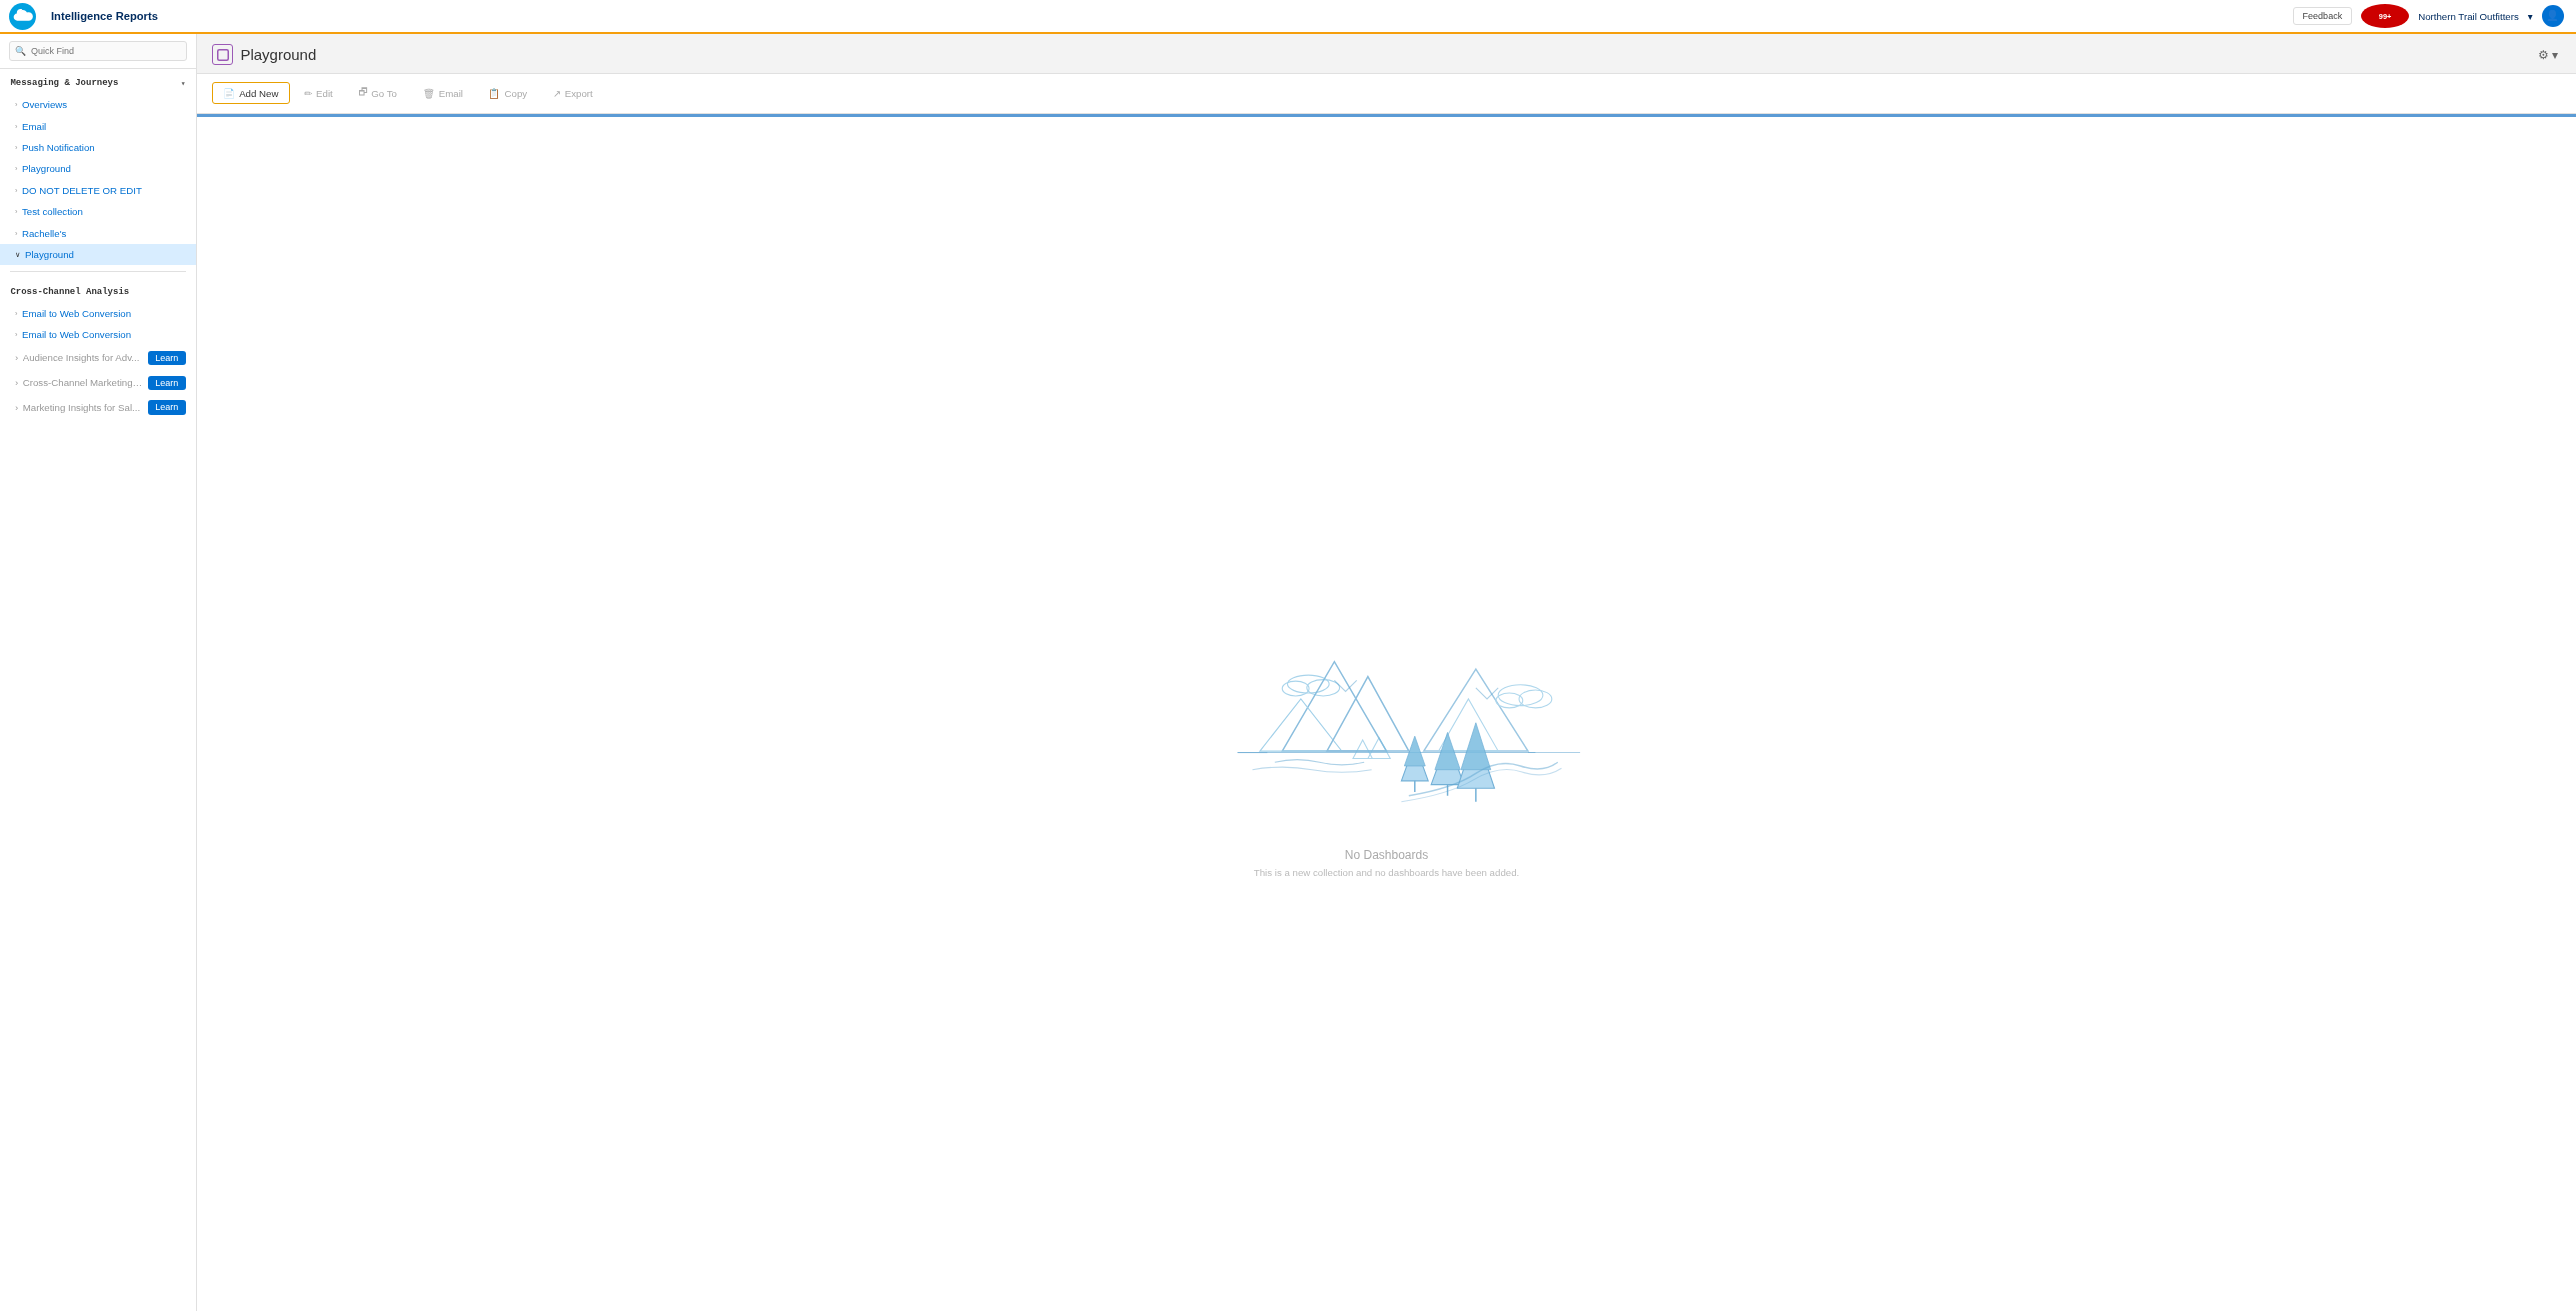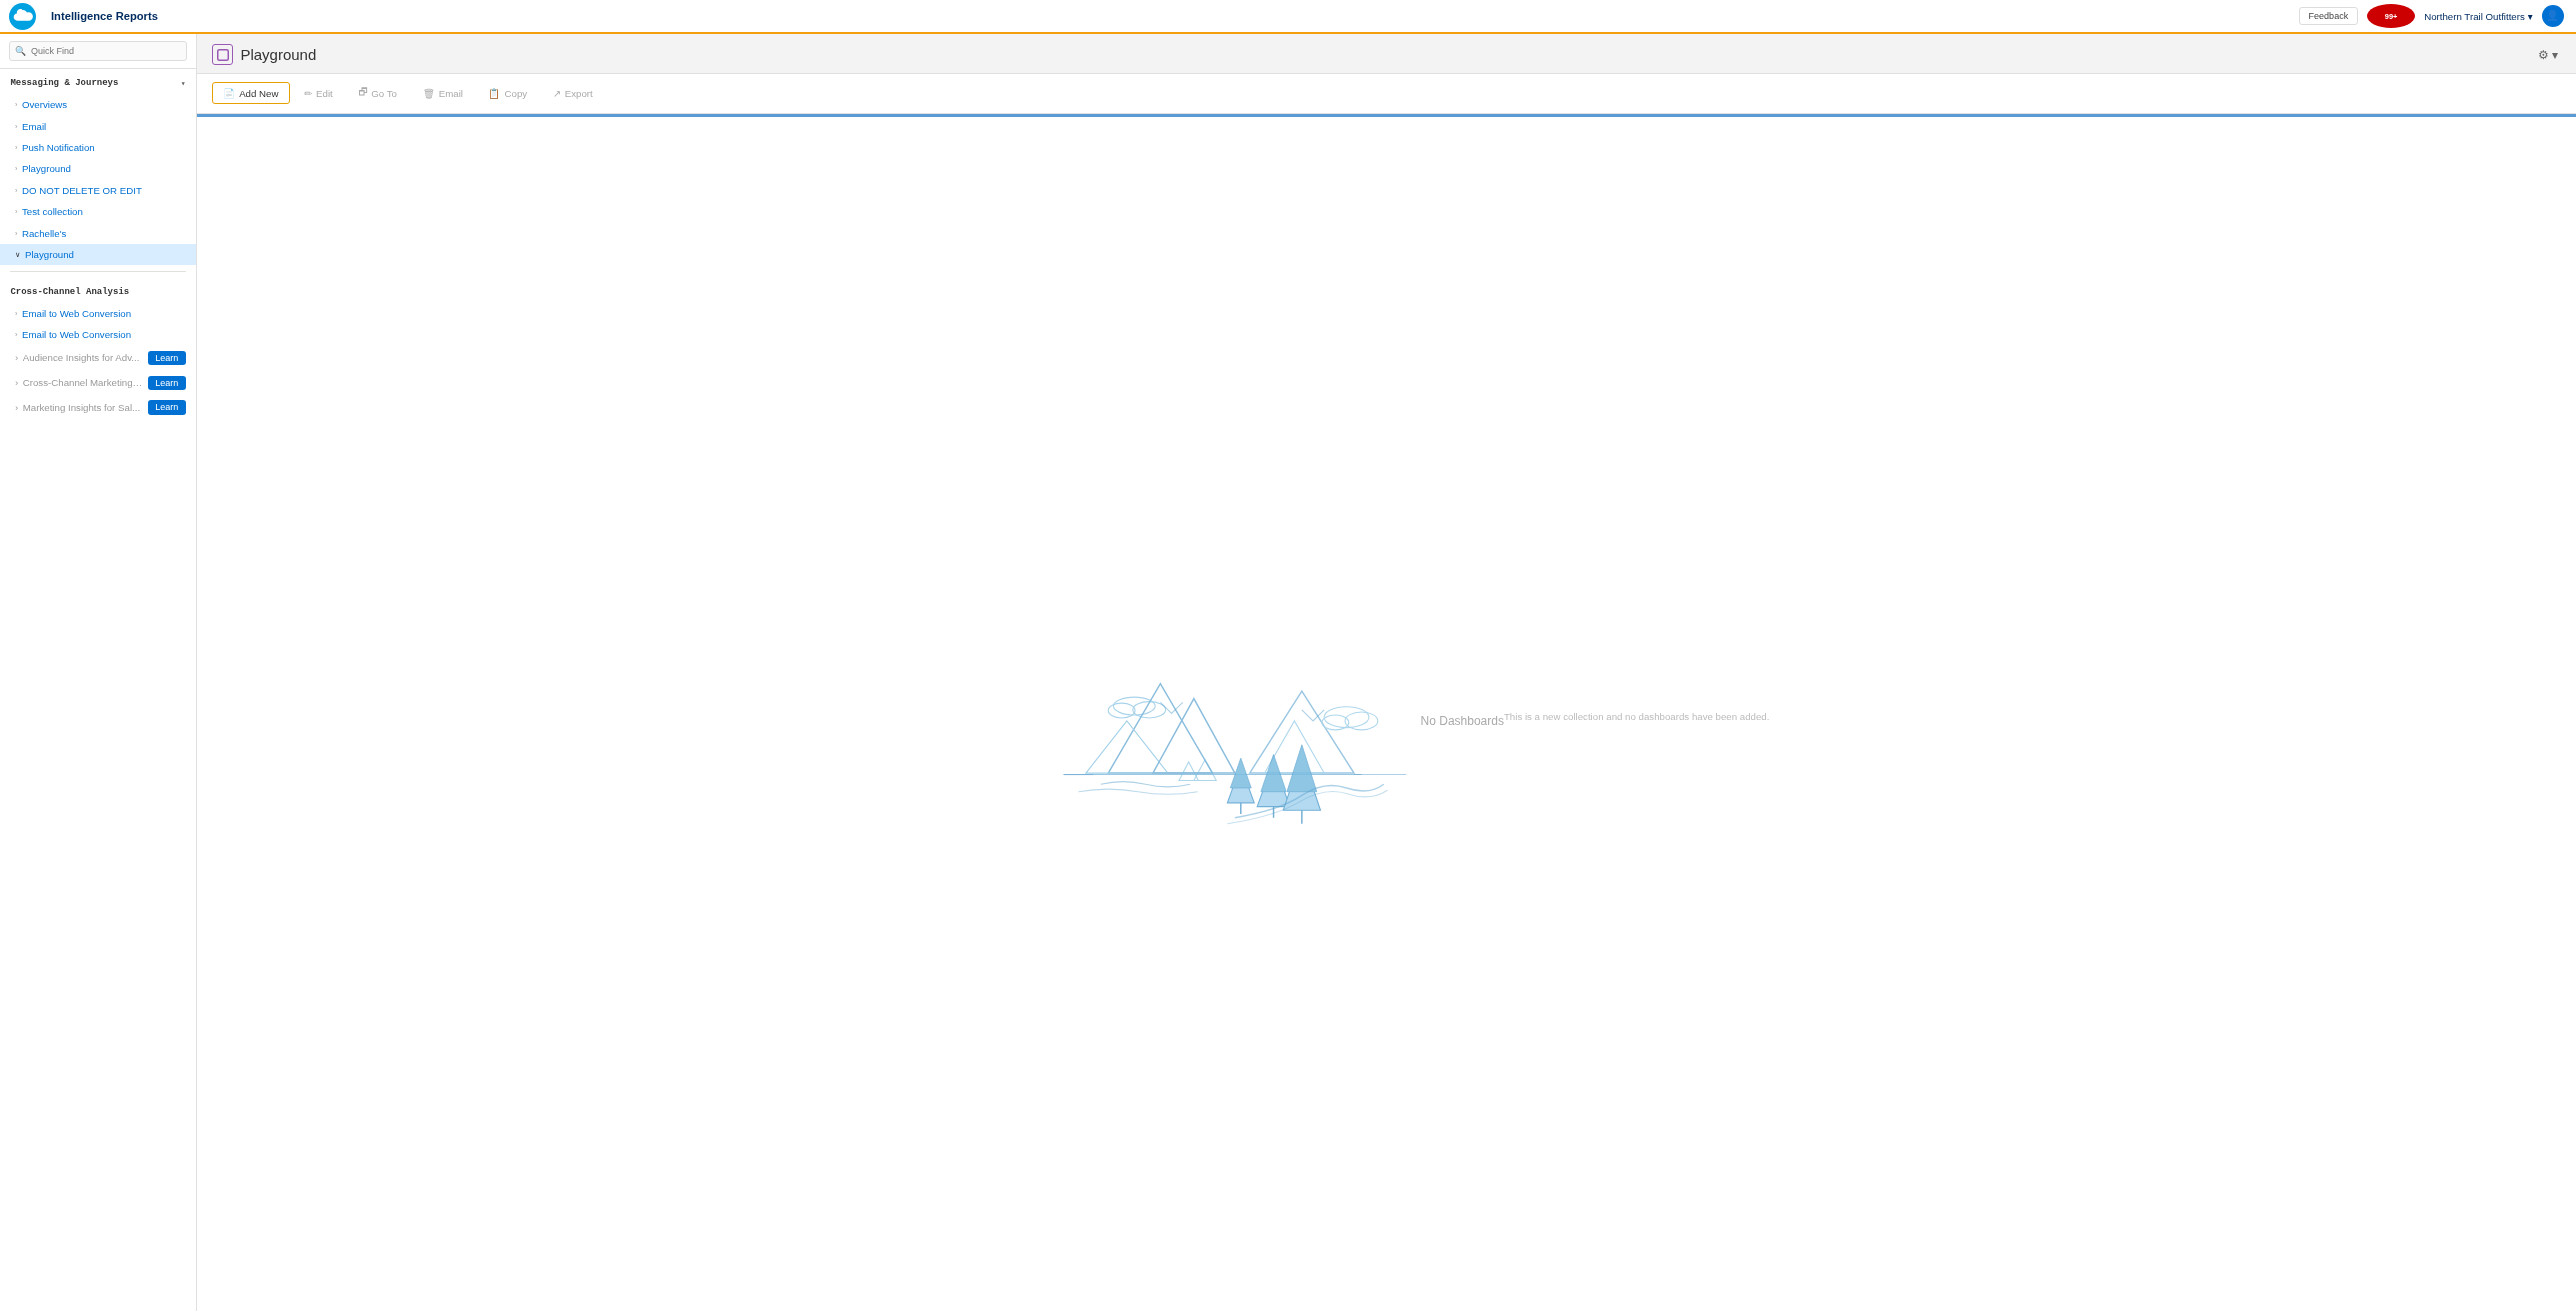--- a/index.html
+++ b/index.html
@@ -80,21 +80,21 @@
       display: flex;
       align-items: center;
       justify-content: center;
       color: #fff;
       font-size: 7.4px;
       font-weight: bold;
     }
     .org-selector {
       display: flex;
       align-items: center;
-      gap: 3px;
+      gap: 9px;
       font-size: 9.7px;
       color: #032d60;
       cursor: pointer;
     }
     .user-avatar {
       width: 22.3px;
       height: 22.3px;
       border-radius: 50%;
       background: #0070d2;
       display: flex;
@@ -311,21 +311,21 @@
       align-items: center;
       justify-content: center;
       background: #fff;
       border-top: 3px solid #5b9bd5;
       position: relative;
       overflow: hidden;
     }
 
     .illustration-container {
       display: flex;
-      flex-direction: row;
+      flex-direction: column;
       align-items: center;
       justify-content: center;
       flex: 1;
     }
 
     .no-dashboards-text {
       font-size: 12px;
       color: #aaa;
       margin-top: 15px;
       font-weight: 400;

